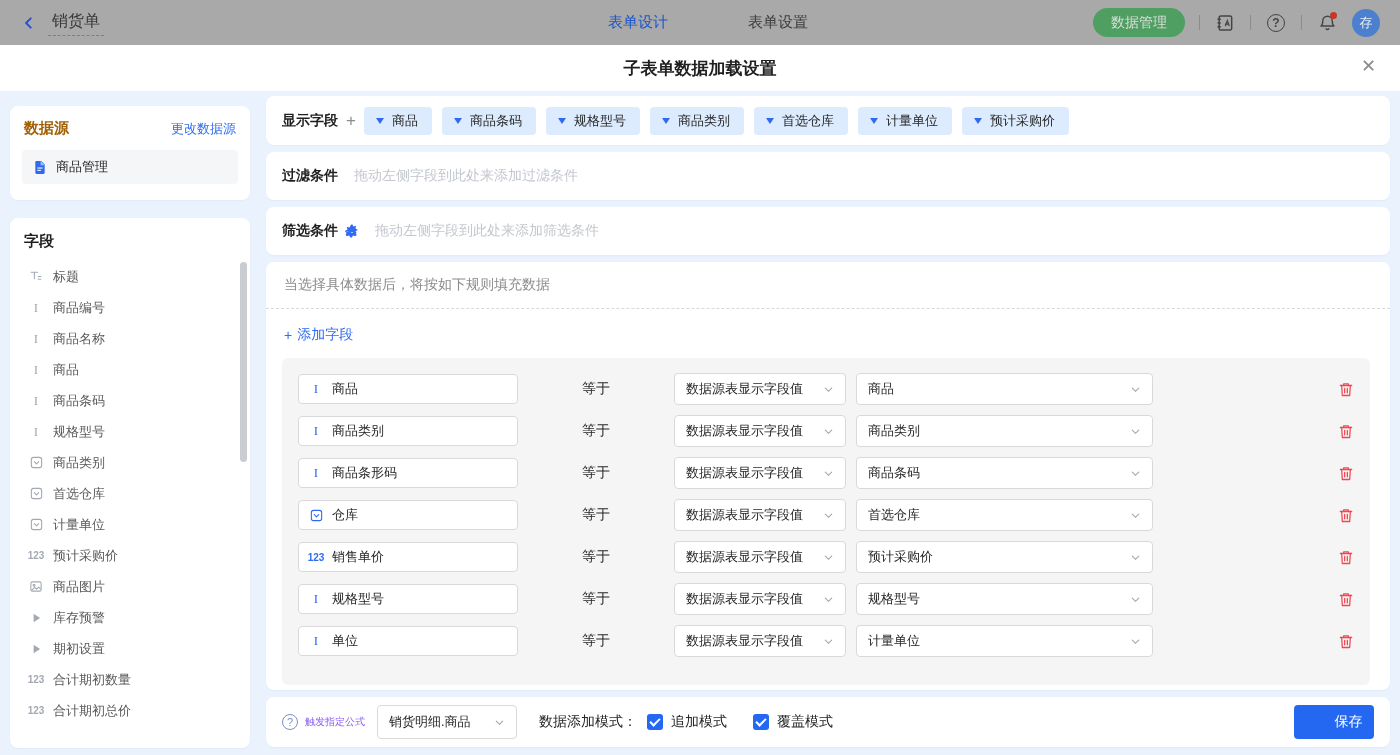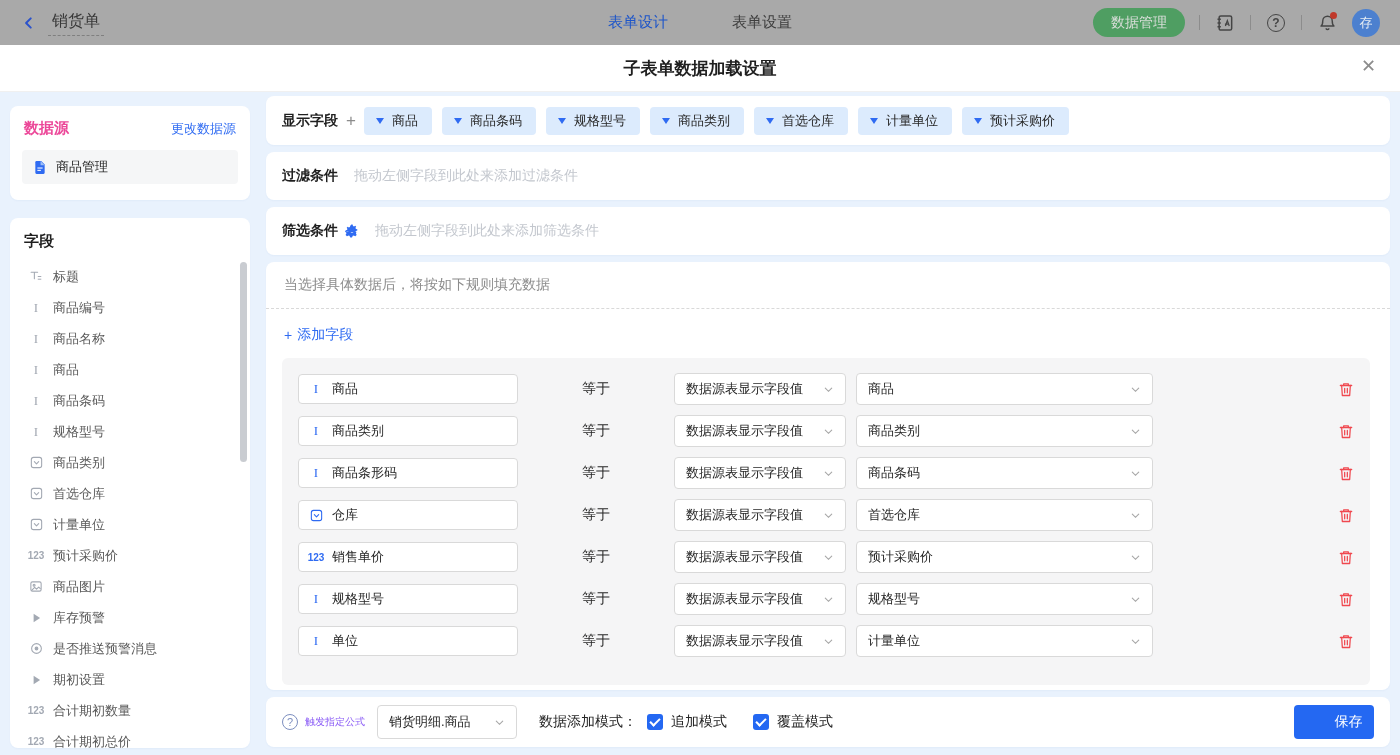--- a/index.html
+++ b/index.html
@@ -6,21 +6,21 @@
   html,body { width:1400px; height:755px; overflow:hidden; }
   body { font-family:"Liberation Sans","DejaVu Sans",sans-serif; color:#262626; background:#e9f2fd; }
   .screen { width:1400px; height:755px; display:flex; flex-direction:column; position:relative; }
 
   
   .topbar { height:45px; flex:0 0 45px; background:#a9a9a9; display:flex; align-items:center; padding:0 20px; position:relative; }
   .tb-left { display:flex; align-items:center; gap:10px; }
   .back-ico { width:18px; height:18px; color:#2b52cc; display:flex; align-items:center; justify-content:center; cursor:pointer; }
   .form-name { font-size:16px; color:#383838; border-bottom:1px dashed #7f7f7f; padding:2px 4px 3px; }
   .tb-tabs { position:absolute; left:0; right:0; top:0; bottom:0; display:flex; align-items:center; justify-content:center; gap:64px; pointer-events:none; }
-  .tb-tab { font-size:15px; color:#3d3d3d; pointer-events:auto; cursor:pointer; }
+  .tb-tab { font-size:15px; color:#3d3d3d; pointer-events:auto; cursor:pointer;margin-left:16px; }
   .tb-tab.active { color:#1d55c9; }
   .tb-right { margin-left:auto; display:flex; align-items:center; gap:14px; }
   .pill { background:#4f9e62; color:#d9ded9; font-size:14px; height:29px; padding:0 18px; border-radius:15px; display:flex; align-items:center; border:none; cursor:pointer; }
   .tb-div { width:1px; height:15px; background:#8c8c8c; }
   .tb-ico { width:22px; height:22px; color:#454545; display:flex; align-items:center; justify-content:center; position:relative; cursor:pointer; }
   .help-circ { width:18px; height:18px; border:1.6px solid #454545; border-radius:50%; font-size:12px; font-weight:bold; display:flex; align-items:center; justify-content:center; color:#454545; }
   .bell-dot { position:absolute; top:0; right:1px; width:7px; height:7px; border-radius:50%; background:#c0392b; }
   .avatar { width:28px; height:28px; border-radius:50%; background:#4c80cf; color:#e4ebf3; font-size:13px; display:flex; align-items:center; justify-content:center; cursor:pointer; }
 
   
@@ -29,21 +29,21 @@
   .modal-close { position:absolute; right:24px; top:12px; font-size:18px; color:#8c8c8c; cursor:pointer; line-height:1; }
 
   
   .modal-body { flex:1; display:flex; background:#e9f2fd; overflow:hidden; }
 
   
   .sidebar { width:258px; flex:0 0 258px; padding:14px 8px 7px 10px; display:flex; flex-direction:column; gap:18px; }
   .card { background:#fff; border-radius:8px; box-shadow:0 1px 2px rgba(31,74,153,0.04); }
   .ds-card { padding:13px 12px 16px; }
   .ds-head { display:flex; align-items:center; justify-content:space-between; padding:0 2px 12px; }
-  .ds-title { font-size:15px; font-weight:bold; color:#ec4899; }
+  .ds-title { font-size:15px; font-weight:bold; color:#a16207; }
   .link { font-size:13px; color:#2f6bf2; cursor:pointer; }
   .ds-row { background:#f5f6f7; border-radius:4px; height:34px; display:flex; align-items:center; gap:8px; padding:0 10px; font-size:13px; color:#262626; cursor:pointer; }
   .fields-card { flex:1; padding:14px 12px; position:relative; overflow:hidden; }
   .fields-title { font-size:15px; font-weight:bold; color:#1f1f1f; padding:0 2px 10px; }
   .field-item { height:31px; display:flex; align-items:center; gap:9px; padding:0 6px; font-size:13px; color:#595959; border-radius:4px; cursor:grab;text-align:center; }
   .field-item .f-ico { color:#a3a9b3; }
   .f-ico { width:16px; flex:0 0 16px; display:flex; align-items:center; justify-content:center; font-size:12px; }
   .f-ico svg { display:block; }
   .f-ico.num { font-size:10px; letter-spacing:0; font-weight:bold; }
   .f-ico.serifI { font-family:"Liberation Serif","DejaVu Serif",serif; font-size:13px; }
@@ -245,29 +245,20 @@
 
   <div class="field-item">
     <span class="f-ico">
                 <svg width="9" height="10" viewBox="0 0 12 14" fill="currentColor">
                   <path d="M2 1l9 6-9 6z"></path>
                 </svg>
               </span>
     <span class="f-label">库存预警</span>
   </div>
 
-  <div class="field-item">
-    <span class="f-ico">
-                <svg width="13" height="13" viewBox="0 0 24 24" stroke="currentColor" fill="none" stroke-width="2" stroke-linecap="round" stroke-linejoin="round">
-                  <circle cx="12" cy="12" r="9"></circle>
-                  <circle cx="12" cy="12" r="2.5" fill="currentColor"></circle>
-                </svg>
-              </span>
-    <span class="f-label">是否推送预警消息</span>
-  </div>
 
   <div class="field-item">
     <span class="f-ico">
                 <svg width="9" height="10" viewBox="0 0 12 14" fill="currentColor">
                   <path d="M2 1l9 6-9 6z"></path>
                 </svg>
               </span>
     <span class="f-label">期初设置</span>
   </div>
 

